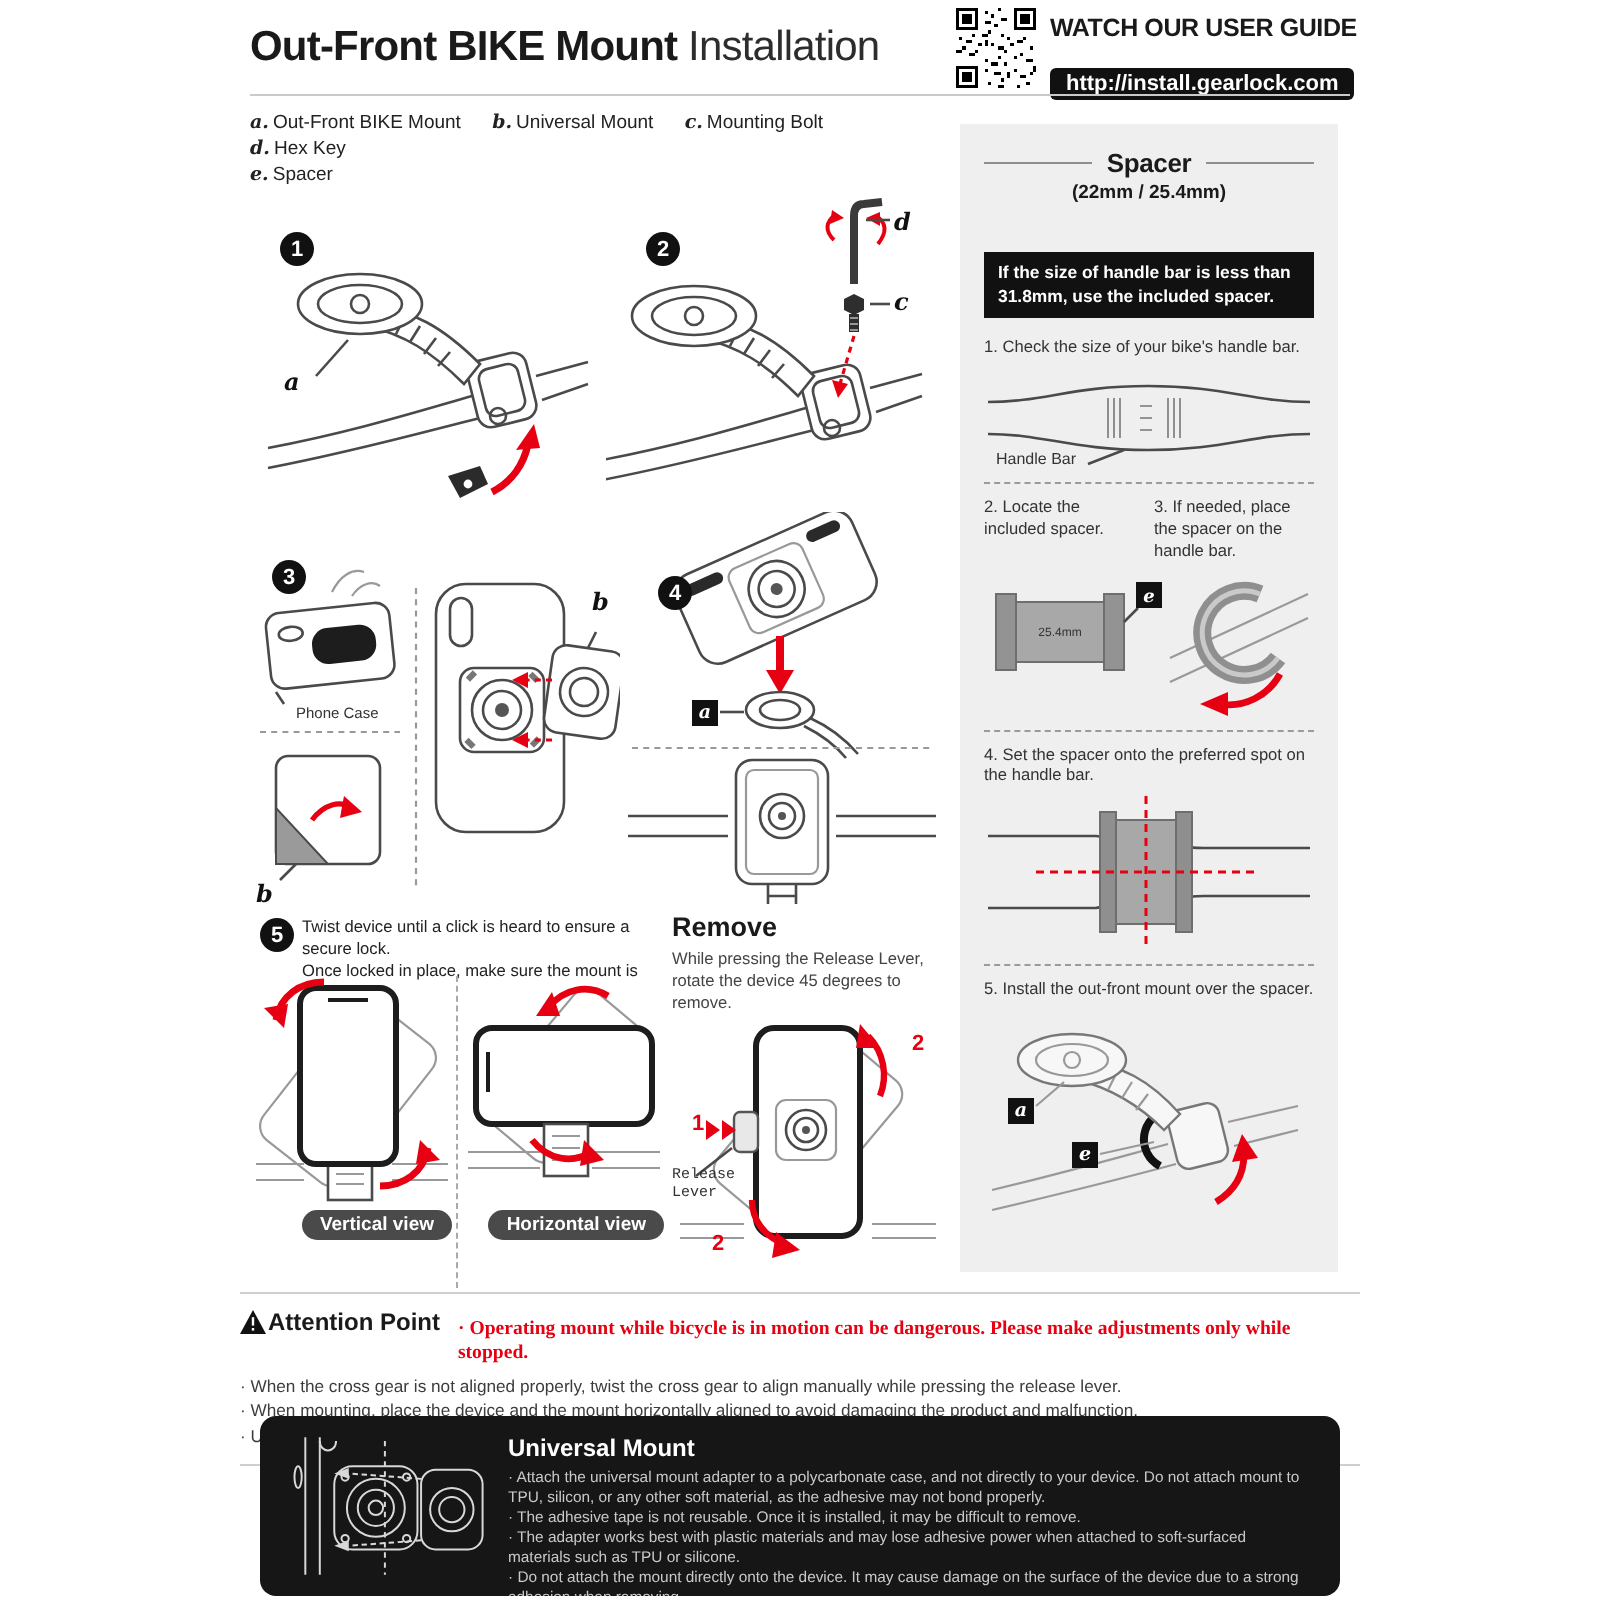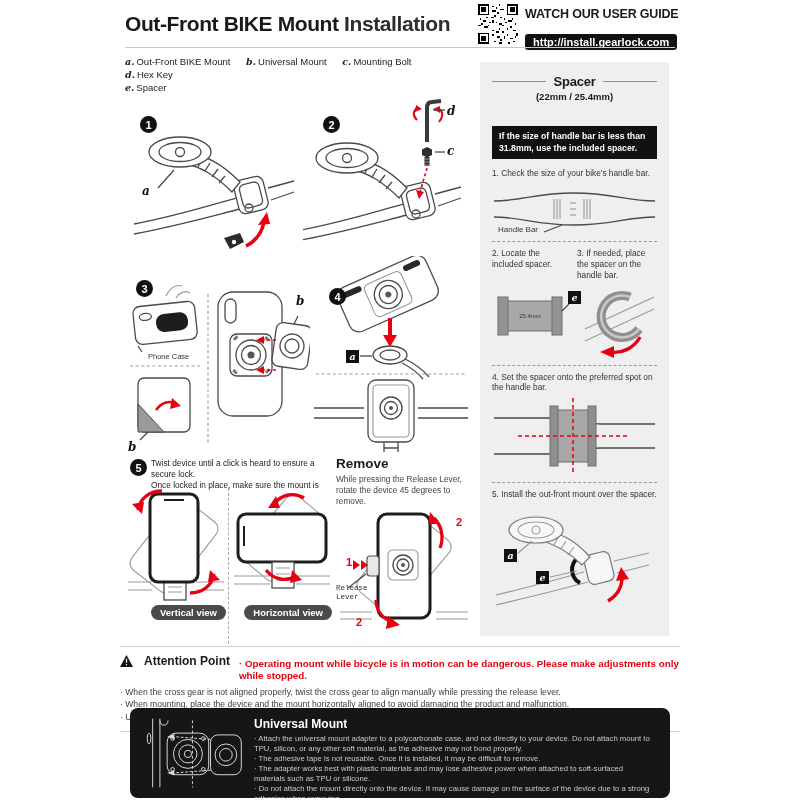--- a/index.html
+++ b/index.html
@@ -1,21 +1,21 @@
 <!DOCTYPE html>
 <html><head>
 <meta charset="utf-8">
 <style>
   html,body{margin:0;padding:0;background:#fff;}
   .sheet{position:relative;width:800px;height:800px;background:#fff;overflow:hidden;
          font-family:"Liberation Sans",sans-serif;color:#1a1a1a;}
   
   .hdr-title{position:absolute;left:125px;top:12px;font-size:21px;letter-spacing:-0.4px;white-space:nowrap;}
   .hdr-title .bold{font-weight:800;}
-  .hdr-title .light{font-weight:700;color:#2d2d2d;}
+  .hdr-title .light{font-weight:400;color:#2d2d2d;}
   .qr{position:absolute;left:478px;top:4px;width:40px;height:40px;}
   .guide{position:absolute;left:525px;top:7px;}
   .guide-t{font-size:12.5px;font-weight:800;letter-spacing:-0.2px;}
   .guide-u{margin-top:13px;display:inline-block;background:#111;color:#fff;font-size:11px;
            font-weight:700;padding:2px 8px;border-radius:3px;}
   .hdr-rule{position:absolute;left:125px;top:47px;width:550px;border-top:1px solid #c9c9c9;}
   
   .parts{position:absolute;left:125px;top:55px;width:350px;font-size:9.5px;line-height:13px;color:#222;}
   .part{display:inline-block;margin-right:13px;}
   .pk{font-weight:700;font-style:italic;font-family:"DejaVu Serif",serif;margin-right:2px;}
@@ -55,22 +55,22 @@
   .sb-notice{background:#111;color:#fff;font-size:8.7px;font-weight:700;line-height:1.35;
              padding:5px 7px;margin-top:24px;}
   .sb-step{font-size:8.3px;line-height:1.3;color:#333;}
   .sb-div{border-top:1px dashed #9a9a9a;margin:6px 0;}
   .sb-cols{display:flex;gap:5px;}
   .sb-cols .sb-step{flex:1;}
   .sb-ill{position:relative;}
   
   .attention{position:absolute;left:120px;top:646px;width:560px;}
   .att-head{display:flex;align-items:baseline;gap:9px;border-top:1px solid #cfcfcf;padding-top:7px;}
-  .att-title{font-size:12px;font-weight:800;display:flex;align-items:center;gap:11px;white-space:nowrap;}
-  .att-warn{font-size:9.8px;font-weight:700;color:#e60012;line-height:1.2;}
+  .att-title{font-size:12px;font-weight:800;display:flex;align-items:center;gap:1px;white-space:nowrap;}
+  .att-warn{font-size:9.8px;font-weight:700;color:#e60012;line-height:1.2;font-family:Liberation Serif, serif;}
   .att-bullets{margin-top:4px;font-size:8.6px;color:#3c3c3c;line-height:1.5;border-bottom:1px solid #cfcfcf;padding-bottom:7px;}
   
   .universal{position:absolute;left:130px;top:708px;width:540px;height:90px;background:#161616;
              border-radius:8px;display:flex;overflow:hidden;}
   .uni-ill{flex:none;width:108px;padding:5px 0 0 10px;}
   .uni-body{padding:9px 14px 4px 6px;}
   .uni-title{color:#fff;font-size:12px;font-weight:800;margin-bottom:3px;}
   .uni-bullets div{color:#c9c9c9;font-size:7.7px;line-height:1.3;}
   .w1{stroke:#d8d8d8;fill:none;stroke-width:1.1;}
 </style>

